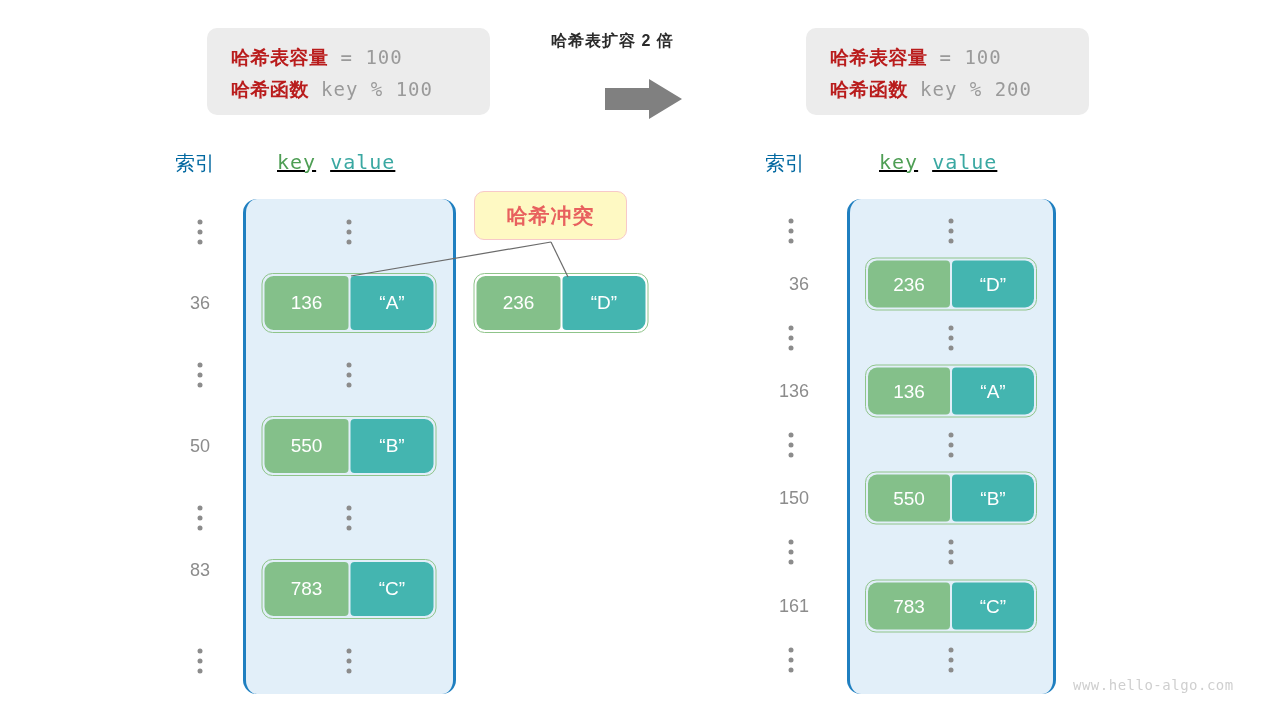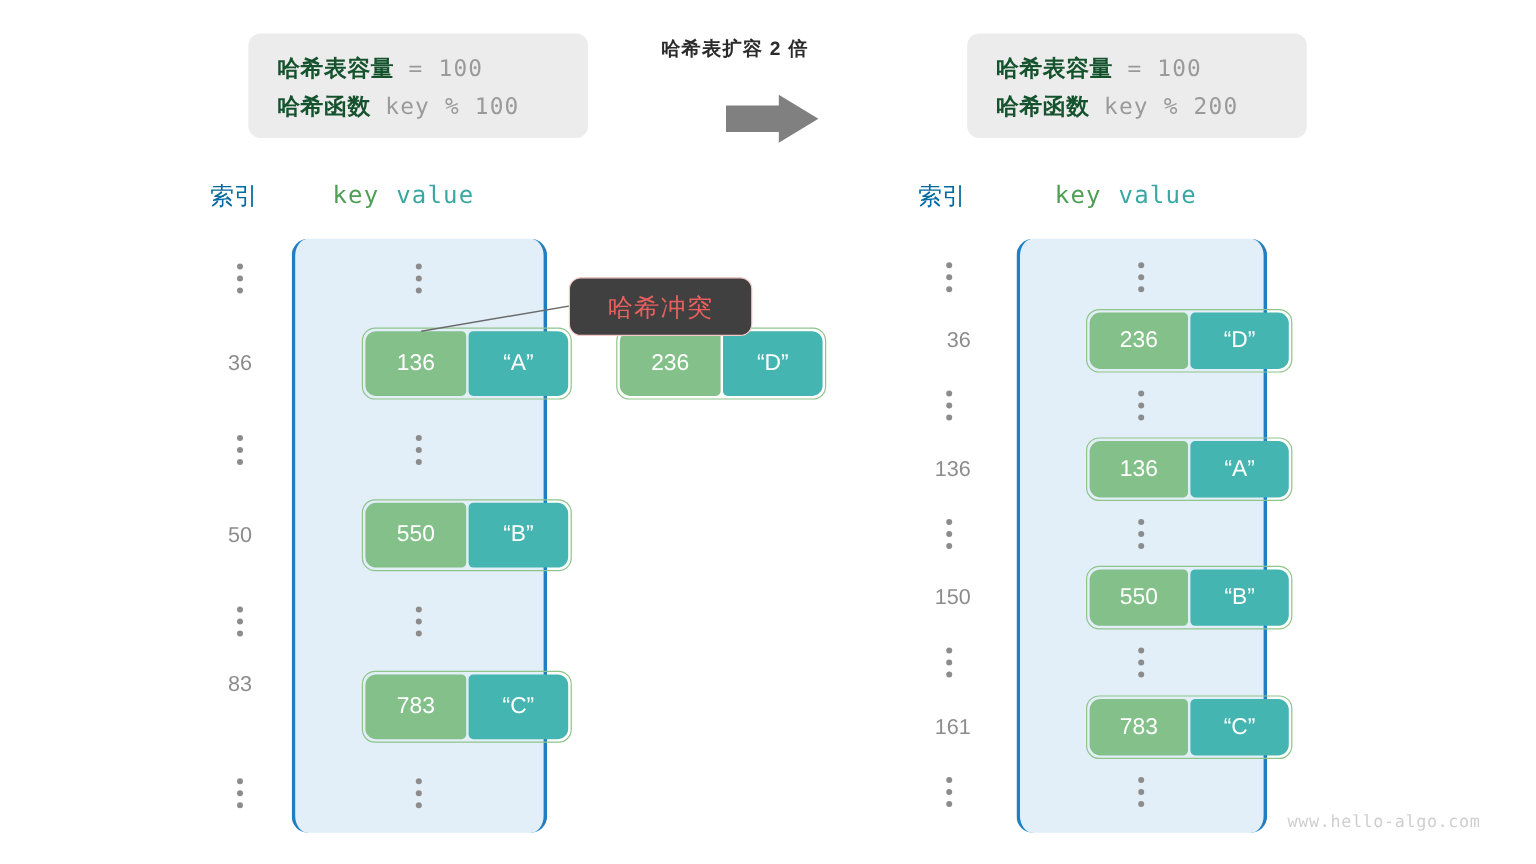--- a/index.html
+++ b/index.html
@@ -17,21 +17,21 @@
     border-radius:10px;
     padding:14px 24px 16px 24px;
     box-sizing:border-box;
   }
   .info-line{
     display:flex;align-items:baseline;
     white-space:nowrap;
     line-height:1.62;
   }
   .info-label{
-    font-weight:bold;color:#14532d;font-size:19px;letter-spacing:.5px;
+    font-weight:bold;color:#b91c1c;font-size:19px;letter-spacing:.5px;
   }
   .info-value{
     font-family:"DejaVu Sans Mono","Liberation Mono",monospace;
     color:#9a9a9a;font-size:19px;margin-left:12px;letter-spacing:1px;
   }
 
   
   .center-title{
     position:absolute;
     font-weight:bold;font-size:16px;color:#2b2b2b;
@@ -40,20 +40,21 @@
   .arrow-wrap{position:absolute;}
 
   
   .col-head{
     position:absolute;font-size:20px;white-space:nowrap;
   }
   .head-index{color:#0369a1;font-weight:500;}
   .head-kv{
     font-family:"DejaVu Sans Mono","Liberation Mono",monospace;
     letter-spacing:1px;
+    text-decoration:underline;
   }
   .head-key{color:#4e9e54;}
   .head-value{color:#3aa8a2;margin-left:14px;}
 
   
   .table-box{
     position:absolute;
     background:#e2eff9;
     border-left:3px solid #1f7fc0;
     border-right:3px solid #1f7fc0;
@@ -81,47 +82,45 @@
   
   .pair{
     position:absolute;
     transform:translate(-50%,-50%);
     display:flex;
     border:1.5px solid #8fc48a;
     border-radius:11px;
     padding:2px;
     background:transparent;
     box-sizing:border-box;
-    margin-left:40px;
   }
   .pair .cell{
     display:flex;align-items:center;justify-content:center;
     color:#ffffff;font-size:19px;
     box-sizing:border-box;
   }
   .pair .k{
     background:#84c08a;
     border-radius:9px 4px 4px 9px;
   }
   .pair .v{
     background:#44b5b0;
     border-radius:4px 9px 9px 4px;
     margin-left:2px;
   }
 
   
   .badge{
     position:absolute;
-    background:#404040;
+    background:#fef9c3;
     border:1.5px solid #f7c9c9;
     border-radius:10px;
     display:flex;align-items:center;justify-content:center;
-    color:#e8605e;font-weight:normal;font-size:21px;letter-spacing:1px;
-    box-sizing:border-box;
-    margin-top:40px;
+    color:#e8605e;font-weight:bold;font-size:21px;letter-spacing:1px;
+    box-sizing:border-box;
   }
 
   
   .leaders{position:absolute;left:0;top:0;width:1280px;height:720px;pointer-events:none;}
 
   
   .watermark{
     position:absolute;
     font-family:"DejaVu Sans Mono","Liberation Mono",monospace;
     font-size:14px;color:#cfcfcf;letter-spacing:.5px;white-space:nowrap;

